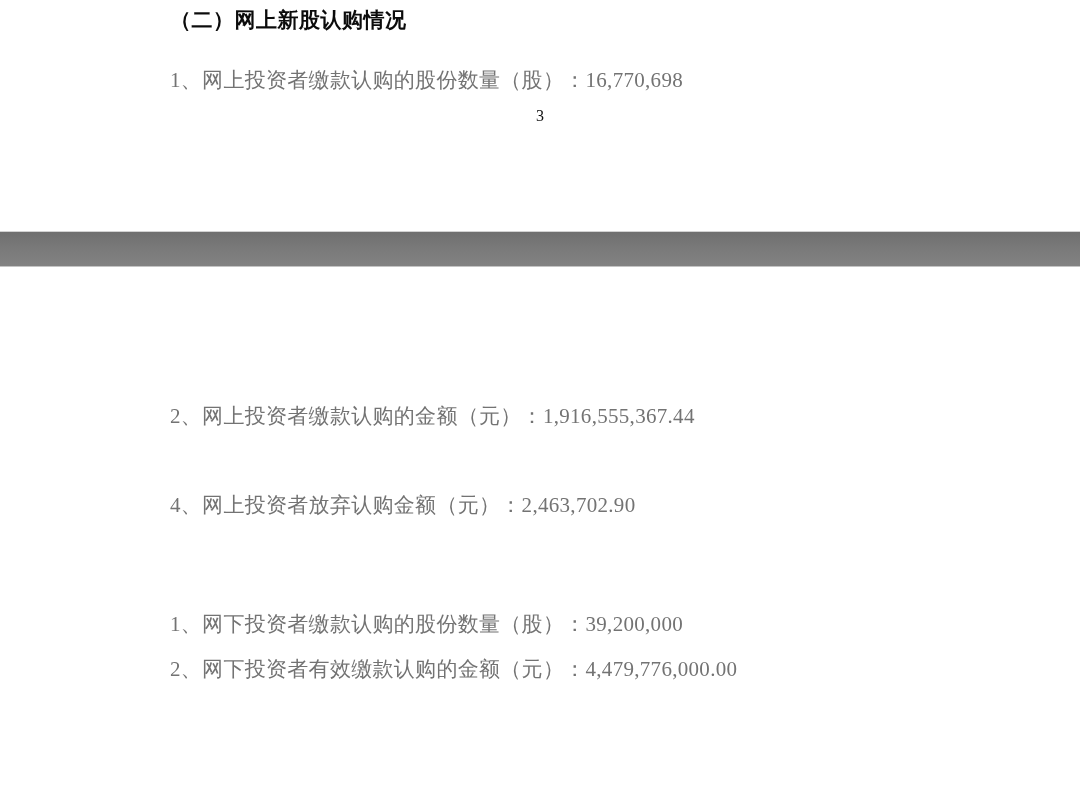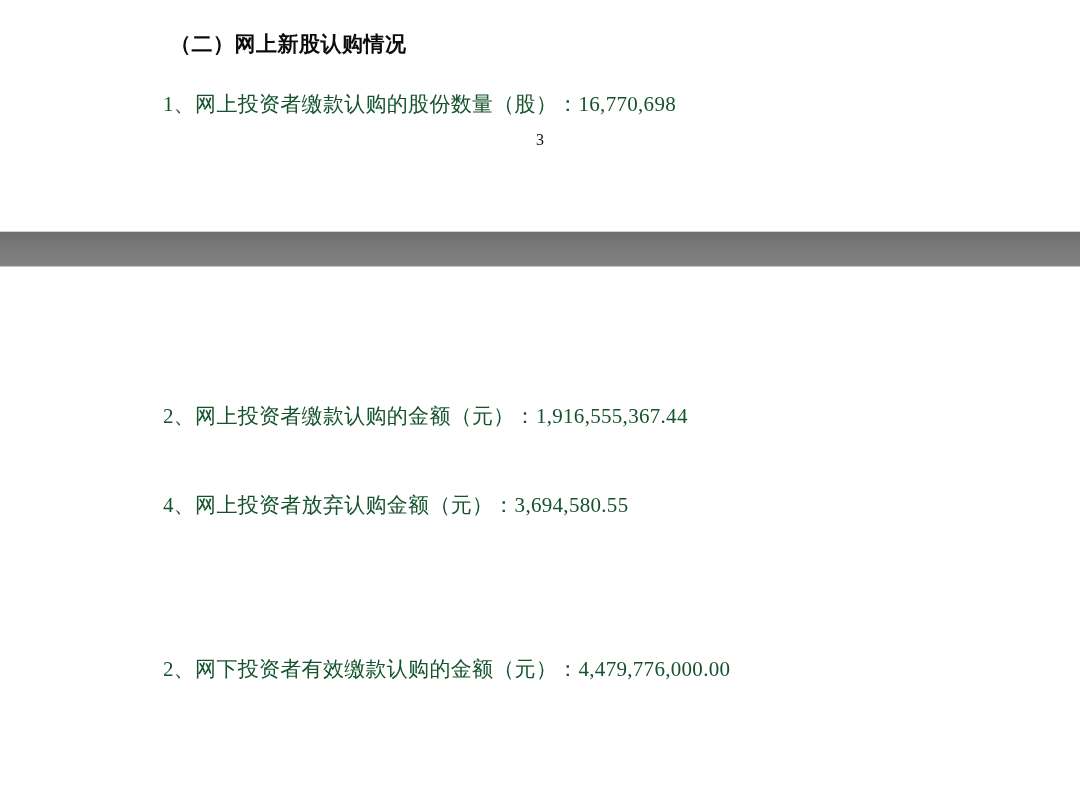--- a/index.html
+++ b/index.html
@@ -10,42 +10,41 @@
     height: 805px;
     background: #ffffff;
     font-family: "Liberation Serif", "DejaVu Serif", serif;
     color: #0b0b0b;
   }
   .page {
     position: absolute;
     left: 0;
     width: 1073px;
     background: #ffffff;
-    margin-top: 24px;
   }
   .page-top { top: 0; height: 231px; }
   .page-bottom { top: 267px; height: 538px; }
   .page-gap {
     position: absolute;
     left: 0;
     top: 231px;
     width: 1080px;
     height: 36px;
     background: linear-gradient(180deg, #6f6f6f 0%, #7b7b7b 55%, #828282 100%);
     border-top: 1px solid #d2d2d2;
     border-bottom: 1px solid #c4c4c4;
   }
   .doc-line {
     position: absolute;
-    left: 163px;
+    left: 170px;
     font-size: 21px;
     line-height: 23px;
     letter-spacing: 0.3px;
     white-space: nowrap;
-    color: #14532d;
+    color: #737373;
   }
   .doc-heading {
     position: absolute;
     left: 170px;
     font-size: 21px;
     line-height: 23px;
     font-weight: bold;
     letter-spacing: 0.5px;
     white-space: nowrap;
     color: #0b0b0b;
@@ -81,18 +80,19 @@
     <div class="doc-heading pos-h2">（二）网上新股认购情况</div>
     <div class="doc-line pos-l1-1">1、网上投资者缴款认购的股份数量（股）：16,770,698</div>
     <div class="page-number pos-pagenum">3</div>
   </div>
 
   <div class="page-gap"></div>
 
   <div class="page page-bottom"></div>
 
   <div class="doc-line pos-l2-1">2、网上投资者缴款认购的金额（元）：1,916,555,367.44</div>
-  <div class="doc-line pos-l2-3">4、网上投资者放弃认购金额（元）：3,694,580.55</div>
+  <div class="doc-line pos-l2-3">4、网上投资者放弃认购金额（元）：2,463,702.90</div>
 
 
+  <div class="doc-line pos-l3-1">1、网下投资者缴款认购的股份数量（股）：39,200,000</div>
   <div class="doc-line pos-l3-2">2、网下投资者有效缴款认购的金额（元）：4,479,776,000.00</div>
 
 </div>
 
 </body></html>

